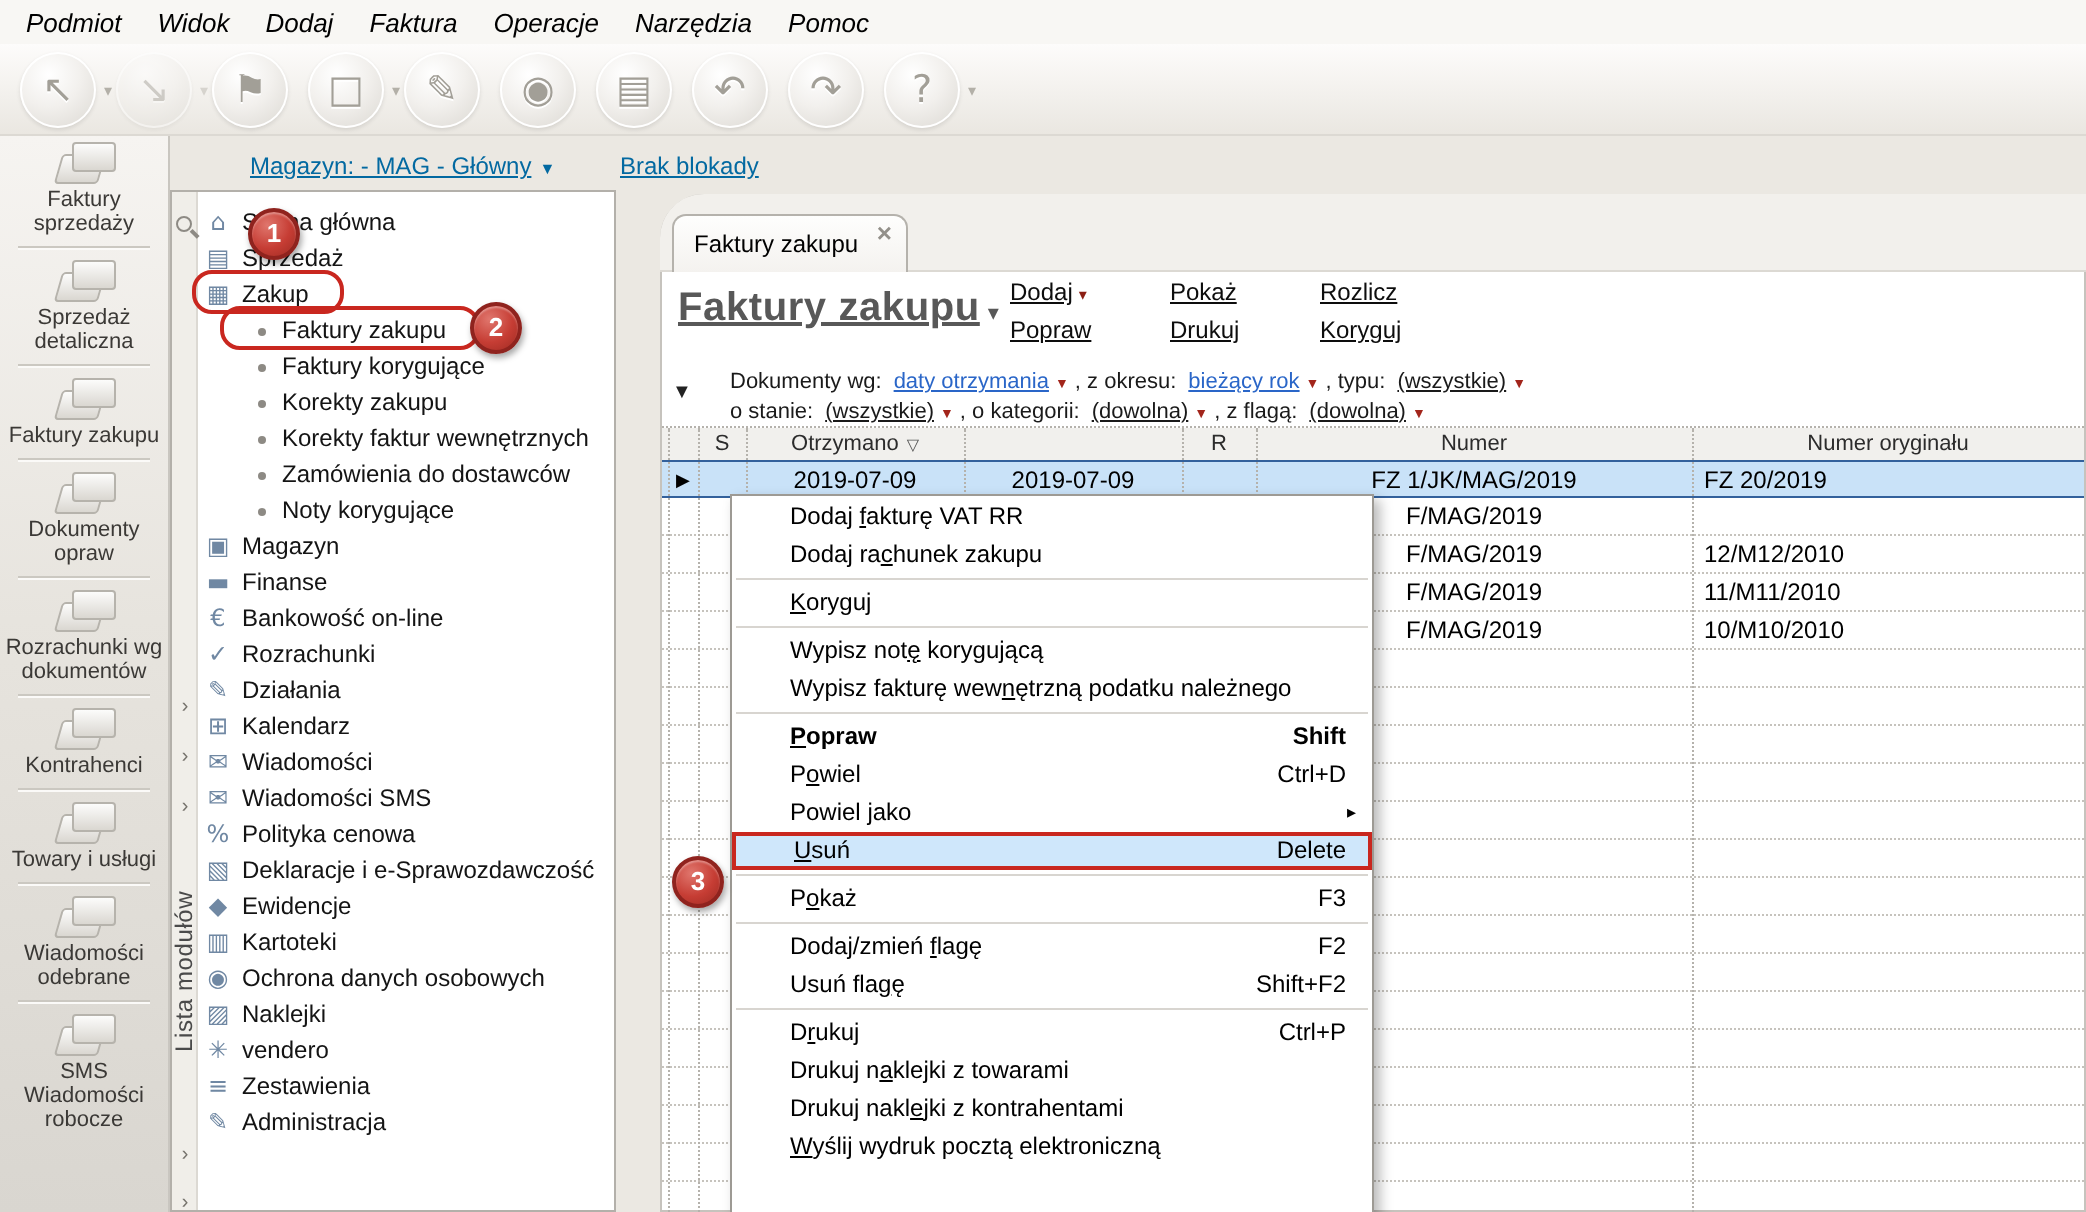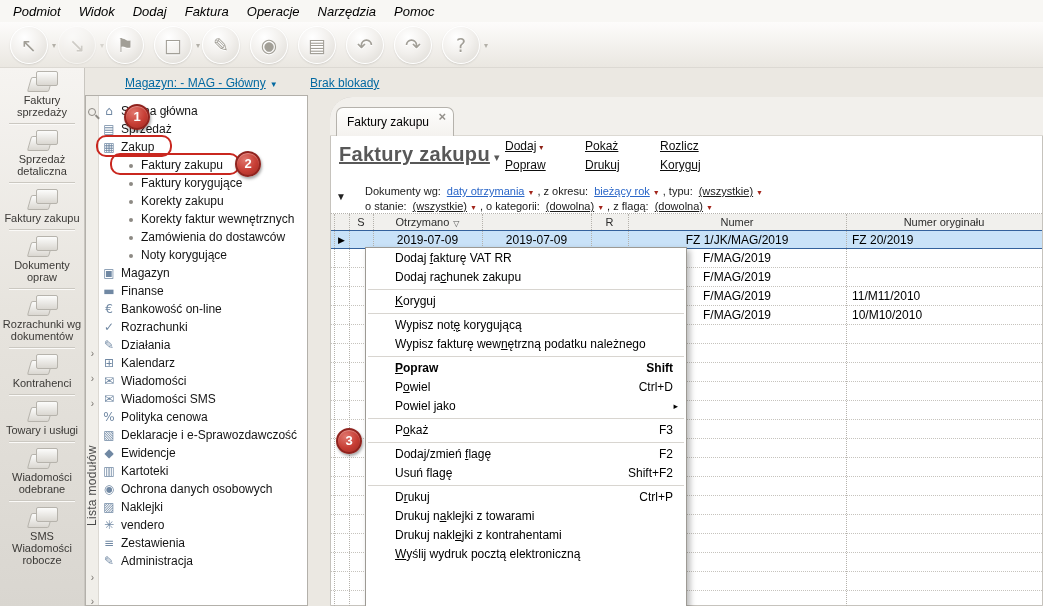--- a/index.html
+++ b/index.html
@@ -443,20 +443,21 @@
         <span class="gc center" style="left: 260px; width: 37px;"></span>
         <span class="gc center" style="left: 297px; width: 218px;">F/MAG/2019</span>
       </div>
       <div class="grow" style="top: 54px;">
         <span class="gc gsel center" style="left: 3px; width: 15px;"></span>
         <span class="gc center" style="left: 18px; width: 24px;"></span>
         <span class="gc center" style="left: 42px; width: 109px;"></span>
         <span class="gc center" style="left: 151px; width: 109px;"></span>
         <span class="gc center" style="left: 260px; width: 37px;"></span>
         <span class="gc center" style="left: 297px; width: 218px;">F/MAG/2019</span>
+        <span class="gc left" style="left: 515px; width: 196px;">12/M12/2010</span>
       </div>
       <div class="grow" style="top: 73px;">
         <span class="gc gsel center" style="left: 3px; width: 15px;"></span>
         <span class="gc center" style="left: 18px; width: 24px;"></span>
         <span class="gc center" style="left: 42px; width: 109px;"></span>
         <span class="gc center" style="left: 151px; width: 109px;"></span>
         <span class="gc center" style="left: 260px; width: 37px;"></span>
         <span class="gc center" style="left: 297px; width: 218px;">F/MAG/2019</span>
         <span class="gc left" style="left: 515px; width: 196px;">11/M11/2010</span>
       </div>
@@ -498,20 +499,21 @@
       <div class="cm-item"><span class="cm-label">Dodaj ra<u>c</u>hunek zakupu</span></div>
       <div class="cm-sep"></div>
       <div class="cm-item"><span class="cm-label"><u>K</u>oryguj</span></div>
       <div class="cm-sep"></div>
       <div class="cm-item"><span class="cm-label">Wypisz not<u>ę</u> korygującą</span></div>
       <div class="cm-item"><span class="cm-label">Wypisz fakturę wew<u>n</u>ętrzną podatku należnego</span></div>
       <div class="cm-sep"></div>
       <div class="cm-item bold"><span class="cm-label"><u>P</u>opraw</span><span class="cm-short">Shift</span></div>
       <div class="cm-item"><span class="cm-label">P<u>o</u>wiel</span><span class="cm-short">Ctrl+D</span></div>
       <div class="cm-item"><span class="cm-label">Powiel <u>j</u>ako</span><span class="cm-sub">▸</span></div>
+      <div class="cm-item hl"><span class="cm-label"><u>U</u>suń</span><span class="cm-short">Delete</span></div>
       <div class="cm-sep"></div>
       <div class="cm-item"><span class="cm-label">P<u>o</u>każ</span><span class="cm-short">F3</span></div>
       <div class="cm-sep"></div>
       <div class="cm-item"><span class="cm-label">Dodaj/zmień <u>f</u>lagę</span><span class="cm-short">F2</span></div>
       <div class="cm-item"><span class="cm-label">Usuń fla<u>g</u>ę</span><span class="cm-short">Shift+F2</span></div>
       <div class="cm-sep"></div>
       <div class="cm-item"><span class="cm-label">D<u>r</u>ukuj</span><span class="cm-short">Ctrl+P</span></div>
       <div class="cm-item"><span class="cm-label">Drukuj n<u>a</u>klejki z towarami</span></div>
       <div class="cm-item"><span class="cm-label">Drukuj nakl<u>e</u>jki z kontrahentami</span></div>
       <div class="cm-item"><span class="cm-label"><u>W</u>yślij wydruk pocztą elektroniczną</span></div>

